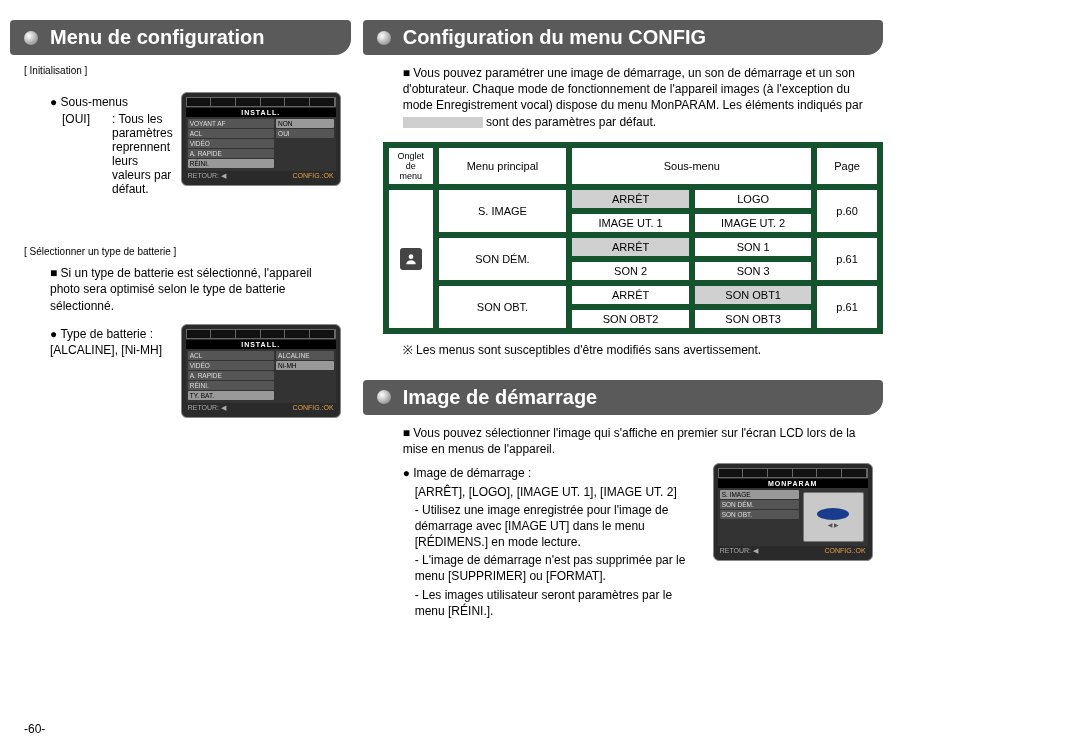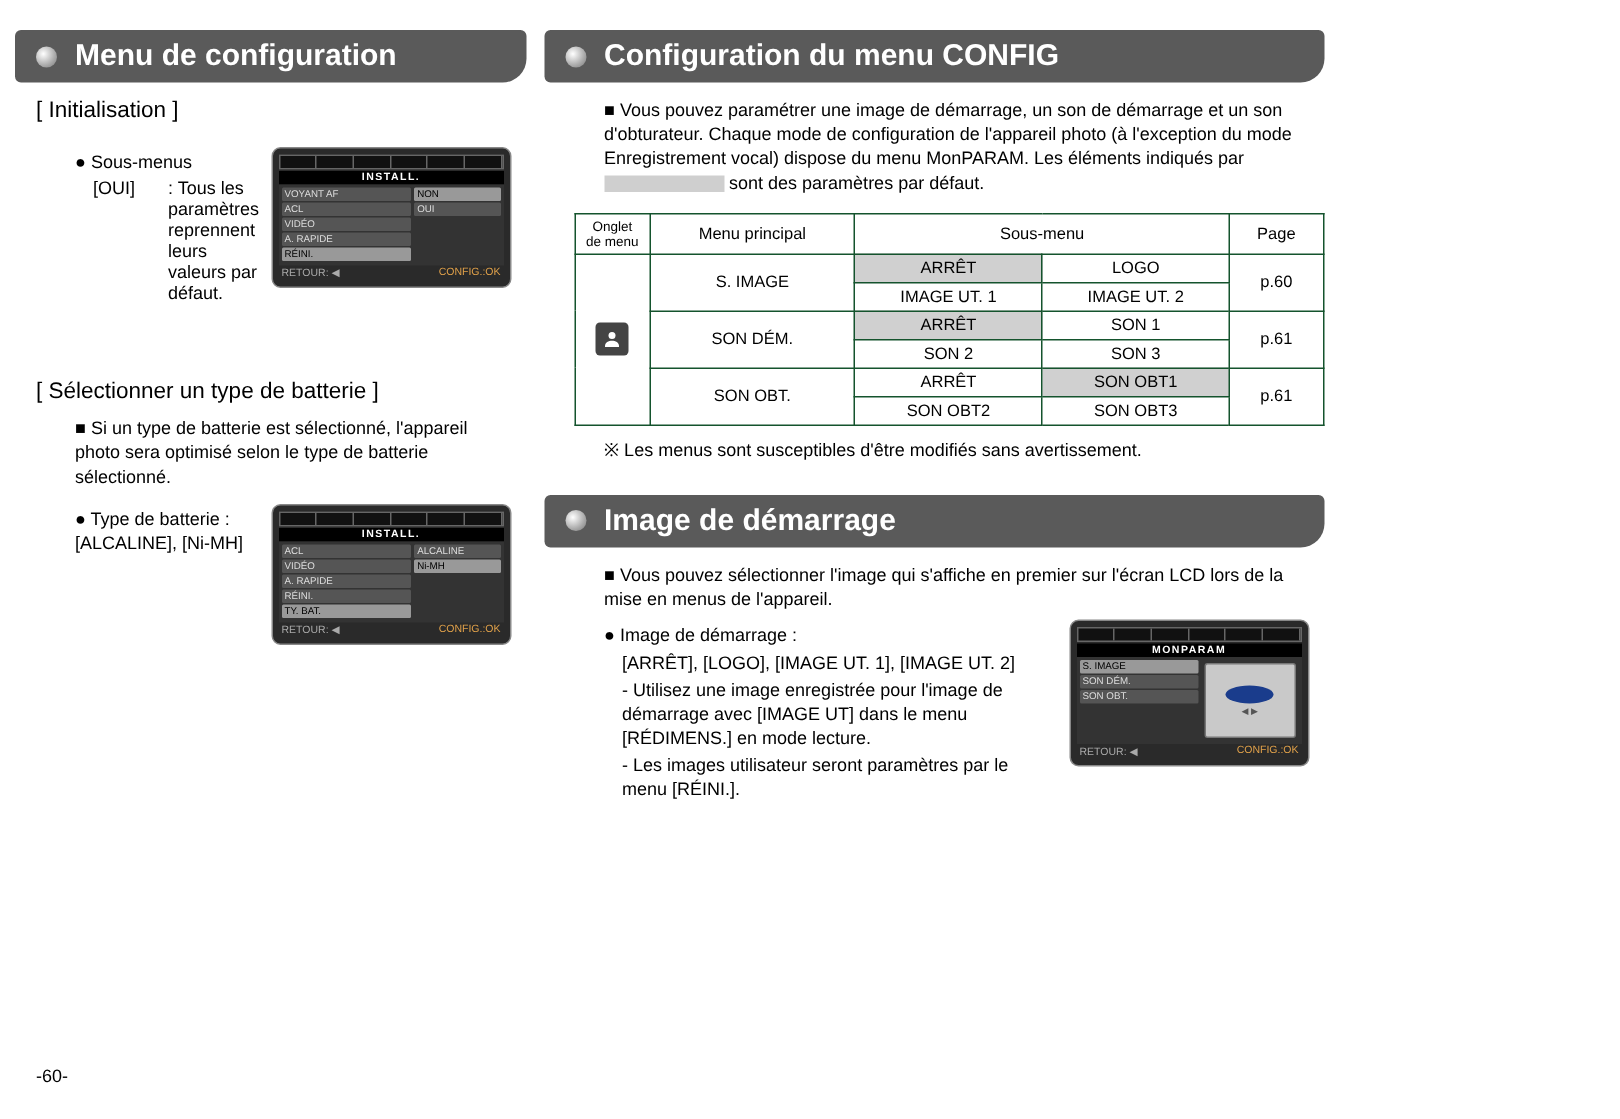--- a/index.html
+++ b/index.html
@@ -37,21 +37,21 @@
     position: absolute;
     left: 14px;
     top: 50%;
     width: 14px;
     height: 14px;
     margin-top: -7px;
     background: radial-gradient(circle at 35% 35%, #fff, #aaa 60%, #777 100%);
     border-radius: 50%;
   }
   .subhead {
-    font-size: 15px;
+    font-size: 10px;
     padding: 4px 0 4px 14px;
   }
   .body-block {
     padding: 2px 10px 6px 40px;
   }
   .sq::before {
     content: "■ ";
   }
   .dot::before {
     content: "● ";
@@ -123,21 +123,21 @@
   }
   .cam-left2 div.sel { background:#999; color:#000; }
 
   table.menu {
     border-collapse: collapse;
     width: 500px;
     font-size: 11px;
     margin: 4px 0 4px 20px;
   }
   table.menu th, table.menu td {
-    border: 1px solid #14532d;
+    border: 6px solid #14532d;
     padding: 3px 6px;
     text-align: center;
   }
   table.menu th { font-weight: normal; }
   td.shade { background: #d0d0d0; }
   td.iconcell { width: 50px; }
   .iconbox {
     width: 22px; height: 22px; background:#444; border-radius:3px; margin: 0 auto;
     display:flex; align-items:center; justify-content:center;
   }
@@ -145,21 +145,21 @@
 
   .grey-chip {
     display: inline-block;
     width: 80px;
     height: 11px;
     background: #cfcfcf;
     vertical-align: middle;
   }
   .lbl-line { display:flex; }
   .lbl-line .k { width: 50px; flex-shrink:0;}
-  .pgnum { position: absolute; left: 24px; bottom: 22px; font-size: 12px;}
+  .pgnum { position: absolute; left: 24px; bottom: 10px; font-size: 12px;}
 </style>
 </head>
 <body>
 
 <div class="page">
 
   <div class="col">
     <div class="ribbon">Menu de configuration</div>
 
     <div class="subhead">[ Initialisation ]</div>
@@ -241,21 +241,21 @@
             </div>
         </div>
       </div>
     </div>
   </div>
 
   <div class="col">
     <div class="ribbon">Configuration du menu CONFIG</div>
     <div class="body-block">
       <p class="sq">
-        <span>Vous pouvez paramétrer une image de démarrage, un son de démarrage et un son d'obturateur. Chaque mode de configuration de l'appareil photo (à l'exception du mode Enregistrement vocal) dispose du menu MonPARAM. Les éléments indiqués par </span>
+        <span>Vous pouvez paramétrer une image de démarrage, un son de démarrage et un son d'obturateur. Chaque mode de fonctionnement de l'appareil images (à l'exception du mode Enregistrement vocal) dispose du menu MonPARAM. Les éléments indiqués par </span>
         <span class="grey-chip"></span>
         <span> sont des paramètres par défaut.</span>
       </p>
     </div>
 
     <table class="menu">
       <tbody>
           <tr>
         <th style="font-size:9px;">Onglet de menu</th>
         <th>Menu principal</th>
@@ -308,20 +308,21 @@
     </div>
 
     <div class="ribbon" style="margin-top:14px;">Image de démarrage</div>
     <div class="body-block">
       <p class="sq">Vous pouvez sélectionner l'image qui s'affiche en premier sur l'écran LCD lors de la mise en menus de l'appareil.</p>
       <div class="two-up" style="margin-top:6px;gap:24px;">
         <div class="txt">
           <p class="dot">Image de démarrage :</p>
           <p style="padding-left:12px;">[ARRÊT], [LOGO], [IMAGE UT. 1], [IMAGE UT. 2]</p>
           <p style="padding-left:12px;">- Utilisez une image enregistrée pour l'image de démarrage avec [IMAGE UT] dans le menu [RÉDIMENS.] en mode lecture.</p>
+          <p style="padding-left:12px;">- L'image de démarrage n'est pas supprimée par le menu [SUPPRIMER] ou [FORMAT].</p>
           <p style="padding-left:12px;">- Les images utilisateur seront paramètres par le menu [RÉINI.].</p>
         </div>
 
         <div class="cam">
           <div class="cam-tabs">
               <div></div>
               <div></div>
               <div></div>
               <div></div>
               <div></div>

